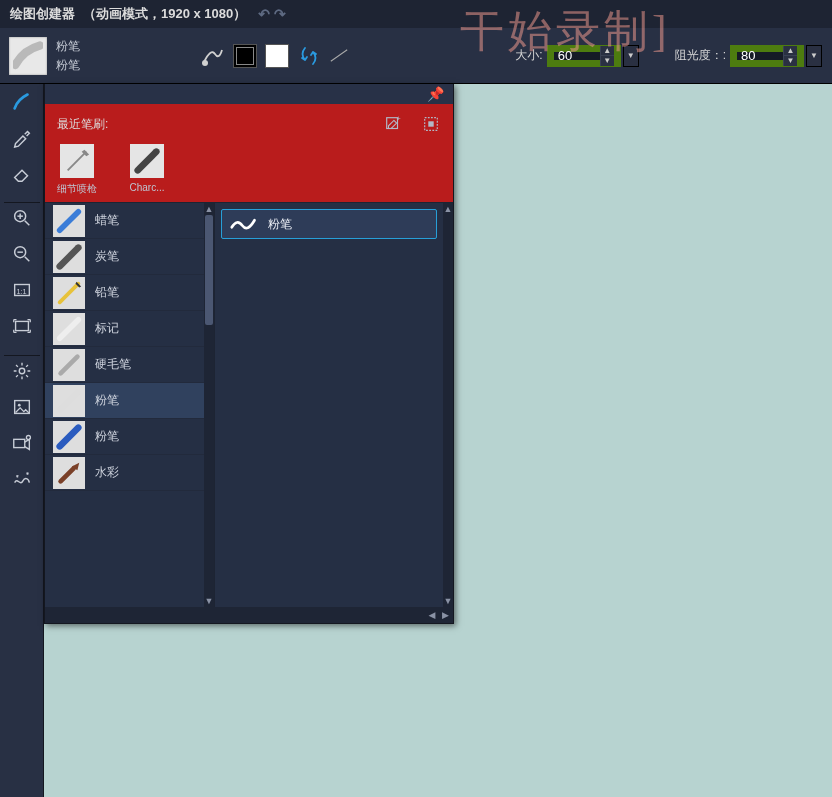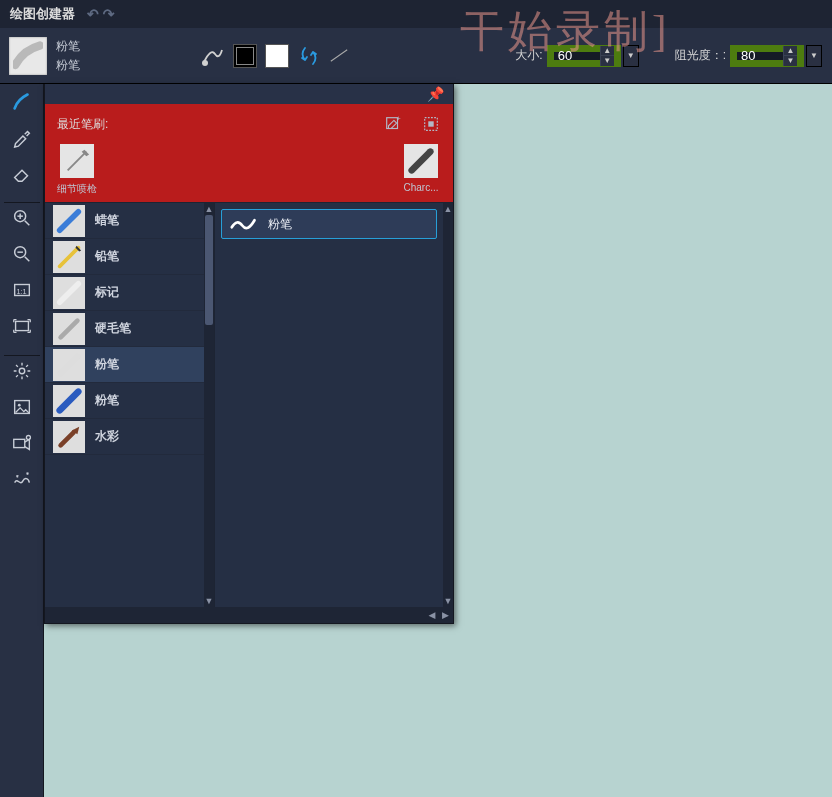--- a/index.html
+++ b/index.html
@@ -107,37 +107,36 @@
   }
   .bp-header .pin{color:#9aa3b5;font-size:14px;cursor:pointer;}
 
   .bp-recent{
     padding:10px 12px 6px 12px;
     background:#b91c1c;
   }
   .bp-recent-top{display:flex;justify-content:space-between;align-items:center;}
   .bp-recent-top .actions{display:flex;gap:18px;}
   .bp-recent-top .actions .act{width:20px;height:20px;display:flex;align-items:center;justify-content:center;color:#b3b9c7;cursor:pointer;}
-  .bp-recent-row{display:flex;gap:14px;margin-top:10px;justify-content:space-between;}
+  .bp-recent-row{display:flex;gap:30px;margin-top:10px;}
   .bp-recent-item{display:flex;flex-direction:column;align-items:center;gap:4px;width:40px;cursor:pointer;}
   .bp-thumb{width:34px;height:34px;background:#e5e5e5;display:flex;align-items:center;justify-content:center;}
   .bp-recent-item span{font-size:10px;color:#bfc5d2;white-space:nowrap;overflow:hidden;text-overflow:ellipsis;max-width:42px;}
 
   .bp-main{flex:1;display:flex;border-top:1px solid #1d2433;background:#252f44;}
   
   .bp-cats{
     width:170px;display:flex;
     border-right:1px solid #1d2433;
   }
   .bp-cats-inner{flex:1;}
   .bp-cat{
     height:36px;display:flex;align-items:center;gap:10px;padding-left:8px;
     cursor:pointer;font-size:12px;color:#d0d5df;
     border-bottom:1px solid #222a3c;
-    font-weight:bold;
   }
   .bp-cat.selected{background:#30415e;}
   .bp-cat .thumb{width:32px;height:32px;background:#dedede;display:flex;align-items:center;justify-content:center;flex-shrink:0;}
 
   .vscroll{width:10px;background:#1e2535;display:flex;flex-direction:column;justify-content:space-between;align-items:center;}
   .vscroll .arr{color:#8a92a5;font-size:9px;height:12px;display:flex;align-items:center;}
   .vscroll .track{flex:1;width:10px;background:#1e2535;position:relative;}
   .vscroll .thumb-bar{position:absolute;left:1px;right:1px;top:0;height:110px;background:#4b5772;border-radius:2px;}
 
   .bp-presets{flex:1;display:flex;}
@@ -160,20 +159,21 @@
     position:absolute;top:2px;left:460px;color:#e9968b;font-size:44px;font-family:"SimSun",serif;
     letter-spacing:4px;opacity:.55;white-space:nowrap;
   }
 
 </style>
 </head>
 <body>
 
 <div class="titlebar">
   <span>绘图创建器</span>
+  <span>（动画模式，1920 x 1080）</span>
   <div class="nav-arrows">
     <span>↶</span>
     <span>↷</span>
   </div>
 </div>
 
 <div class="toolbar">
   <div class="brush-preview">
     <svg viewBox="0 0 40 40">
         <path d="M3 32 Q14 12 36 6" stroke="#999" stroke-width="11" stroke-linecap="round" fill="none" opacity=".6"></path>
@@ -358,20 +358,28 @@
               <div class="thumb">
                 <svg viewBox="0 0 30 30" width="28" height="28">
                   <line x1="5" y1="25" x2="25" y2="5" stroke="#3b7dd8" stroke-width="6" stroke-linecap="round"></line>
                 </svg>
               </div>
               <span>蜡笔</span>
             </div>
             <div class="bp-cat">
               <div class="thumb">
                 <svg viewBox="0 0 30 30" width="28" height="28">
+                  <line x1="5" y1="25" x2="25" y2="5" stroke="#555" stroke-width="7" stroke-linecap="round"></line>
+                </svg>
+              </div>
+              <span>炭笔</span>
+            </div>
+            <div class="bp-cat">
+              <div class="thumb">
+                <svg viewBox="0 0 30 30" width="28" height="28">
                   <line x1="5" y1="25" x2="25" y2="5" stroke="#e7c23a" stroke-width="4" stroke-linecap="round"></line>
                   <polygon points="23,3 28,8 26,9 22,5" fill="#333"></polygon>
                 </svg>
               </div>
               <span>铅笔</span>
             </div>
             <div class="bp-cat">
               <div class="thumb">
                 <svg viewBox="0 0 30 30" width="28" height="28">
                   <line x1="5" y1="25" x2="25" y2="5" stroke="#eee" stroke-width="6" stroke-linecap="round"></line>

